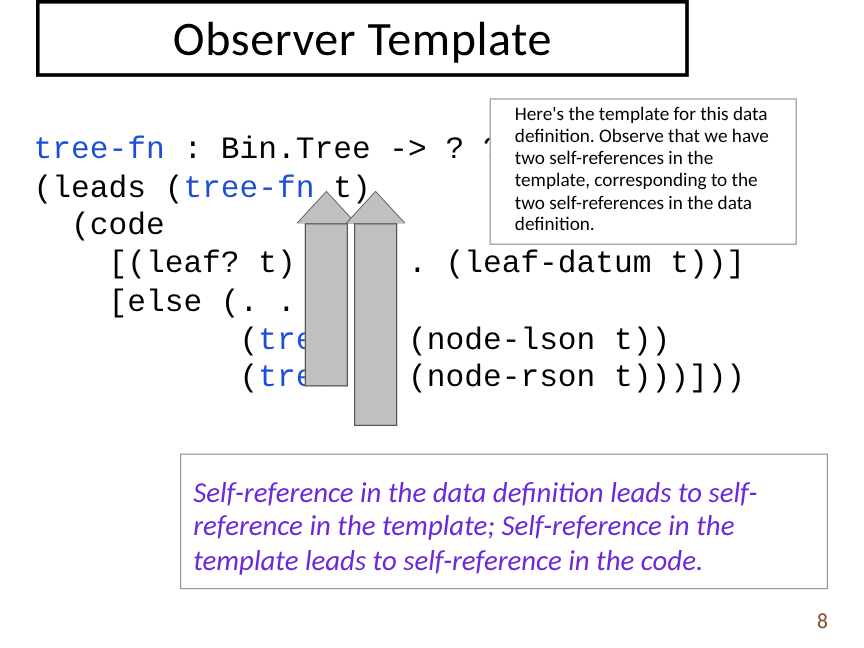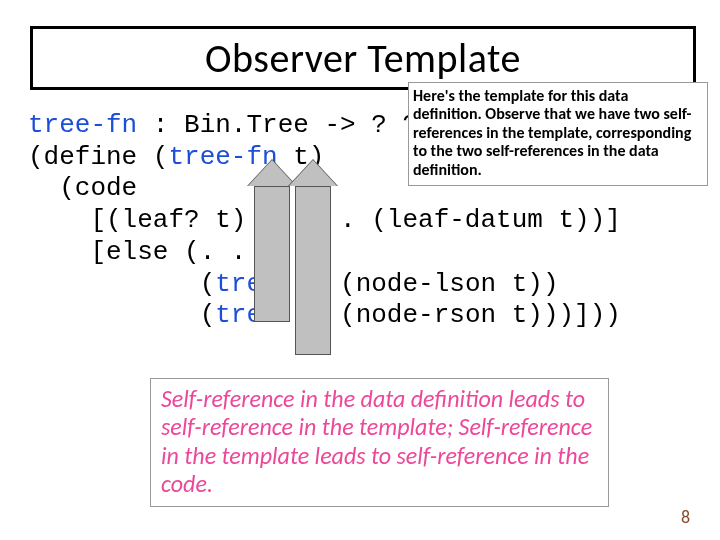--- a/index.html
+++ b/index.html
@@ -6,50 +6,49 @@
   body {
     width: 720px;
     height: 540px;
     background: #ffffff;
     font-family: Calibri, Arial, sans-serif;
     position: relative;
     overflow: hidden;
   }
   .title-box {
     position: absolute;
-    top: 26px;
+    top: 0;
     left: 30px;
-    width: 666px;
+    width: 544px;
     height: 64px;
     border: 3px solid #000;
     background: #fff;
     display: flex;
     align-items: center;
     justify-content: center;
     z-index: 2;
   }
   .title-box h1 {
     font-size: 40px;
     font-weight: 400;
     color: #000;
     letter-spacing: 0.5px;
   }
   .note-box {
     position: absolute;
     top: 82px;
     left: 408px;
-    width: 300px;
+    width: 256px;
     background: #fff;
     border: 1px solid #999;
-    padding: 4px 8px 6px 4px;
+    padding: 4px 8px 6px 20px;
     font-size: 16px;
     line-height: 1.15;
     color: #000;
     z-index: 5;
-    font-weight: bold;
   }
   .code-area {
     position: absolute;
     top: 110px;
     left: 28px;
     width: 670px;
     font-family: Consolas, "Courier New", monospace;
     font-size: 26px;
     line-height: 1.22;
     color: #000;
@@ -89,27 +88,27 @@
     border-right: 25px solid transparent;
     border-bottom: 27px solid #555;
     position: absolute;
     left: -7px; top: -1px;
     z-index: -1;
   }
   .footnote-box {
     position: absolute;
     top: 378px;
     left: 150px;
-    width: 459px;
+    width: 540px;
     background: #fff;
     border: 1px solid #999;
-    padding: 6px 10px 8px 10px;
+    padding: 18px 10px 8px 10px;
     font-size: 24px;
     line-height: 1.18;
-    color: #ec4899;
+    color: #6d28d9;
     font-style: italic;
     z-index: 6;
   }
   .page-num {
     position: absolute;
     bottom: 12px;
     right: 30px;
     font-size: 18px;
     color: #8b4a2a;
     z-index: 7;
@@ -118,21 +117,21 @@
 </head>
 <body>
 
 <div class="title-box">
   <h1>Observer Template</h1>
 </div>
 
 <div class="note-box">Here's the template for this data definition.  Observe that we have two self-references in the template, corresponding to the two self-references in the data definition.</div>
 
 <div class="code-area"><span class="blue">tree-fn</span><span> : Bin.Tree -&gt; ? ? ?</span>
-<span>(define (</span><span class="blue">tree-fn</span><span> t)</span>
+<span>(leads (</span><span class="blue">tree-fn</span><span> t)</span>
 <span>  (code</span>
 <span>    [(leaf? t) (. . . (leaf-datum t))]</span>
 <span>    [else (. . .</span>
 <span>           (</span><span class="blue">tree-fn</span><span> (node-lson t))</span>
 <span>           (</span><span class="blue">tree-fn</span><span> (node-rson t)))]))</span></div>
 
 <div class="arrow arrow1">
   <div class="head-outline"></div>
   <div class="head"></div>
   <div class="shaft"></div>

